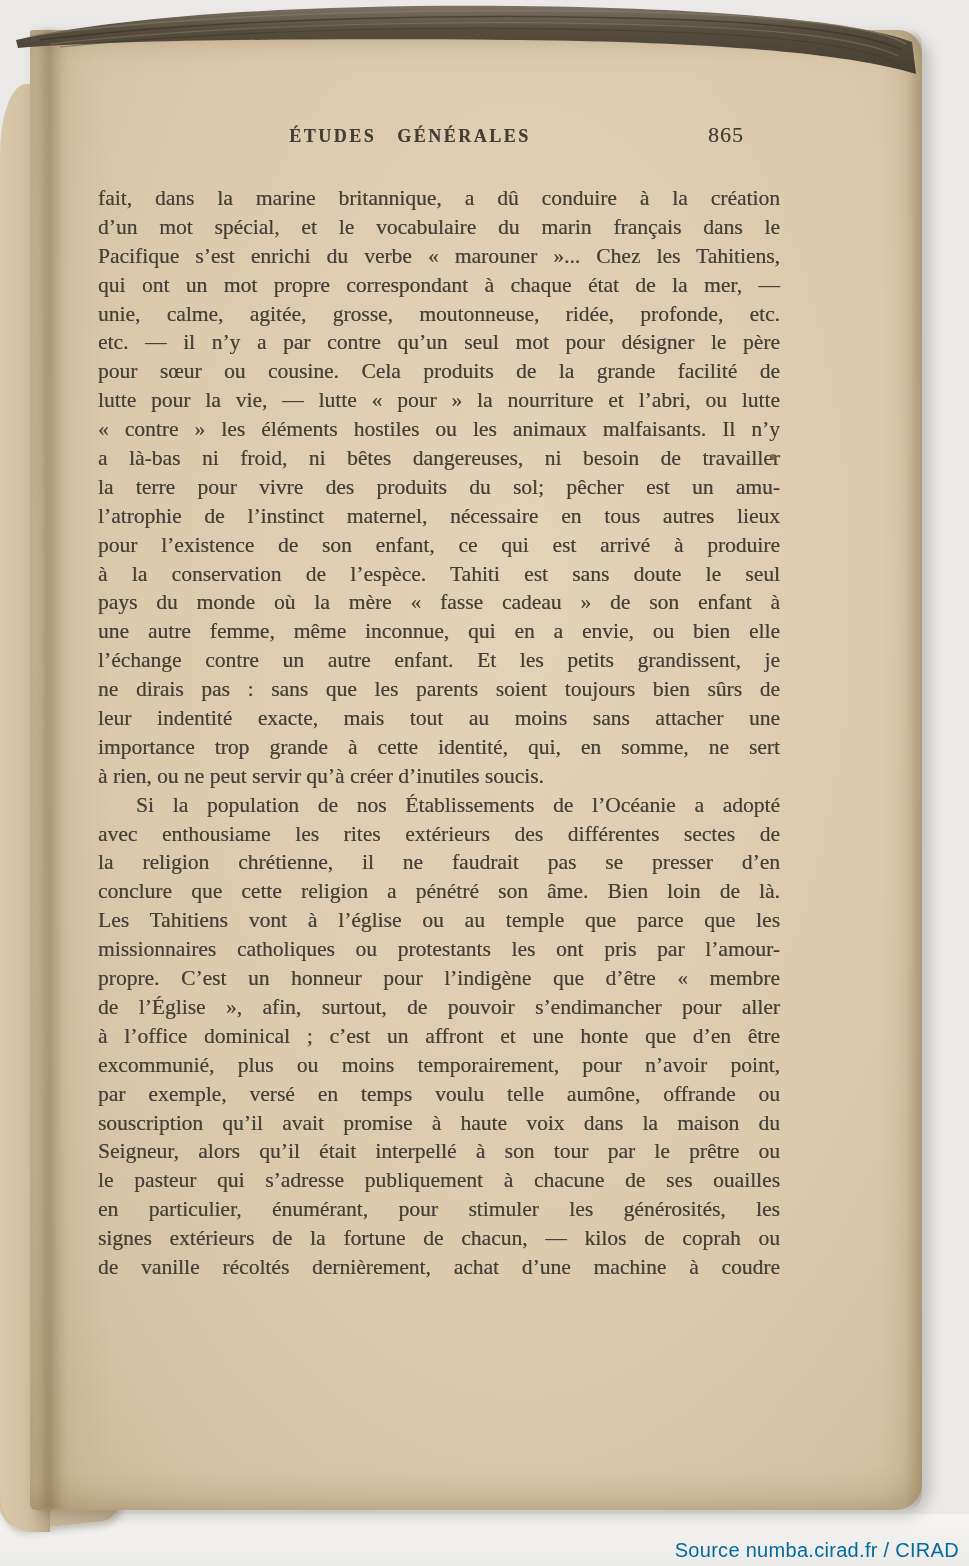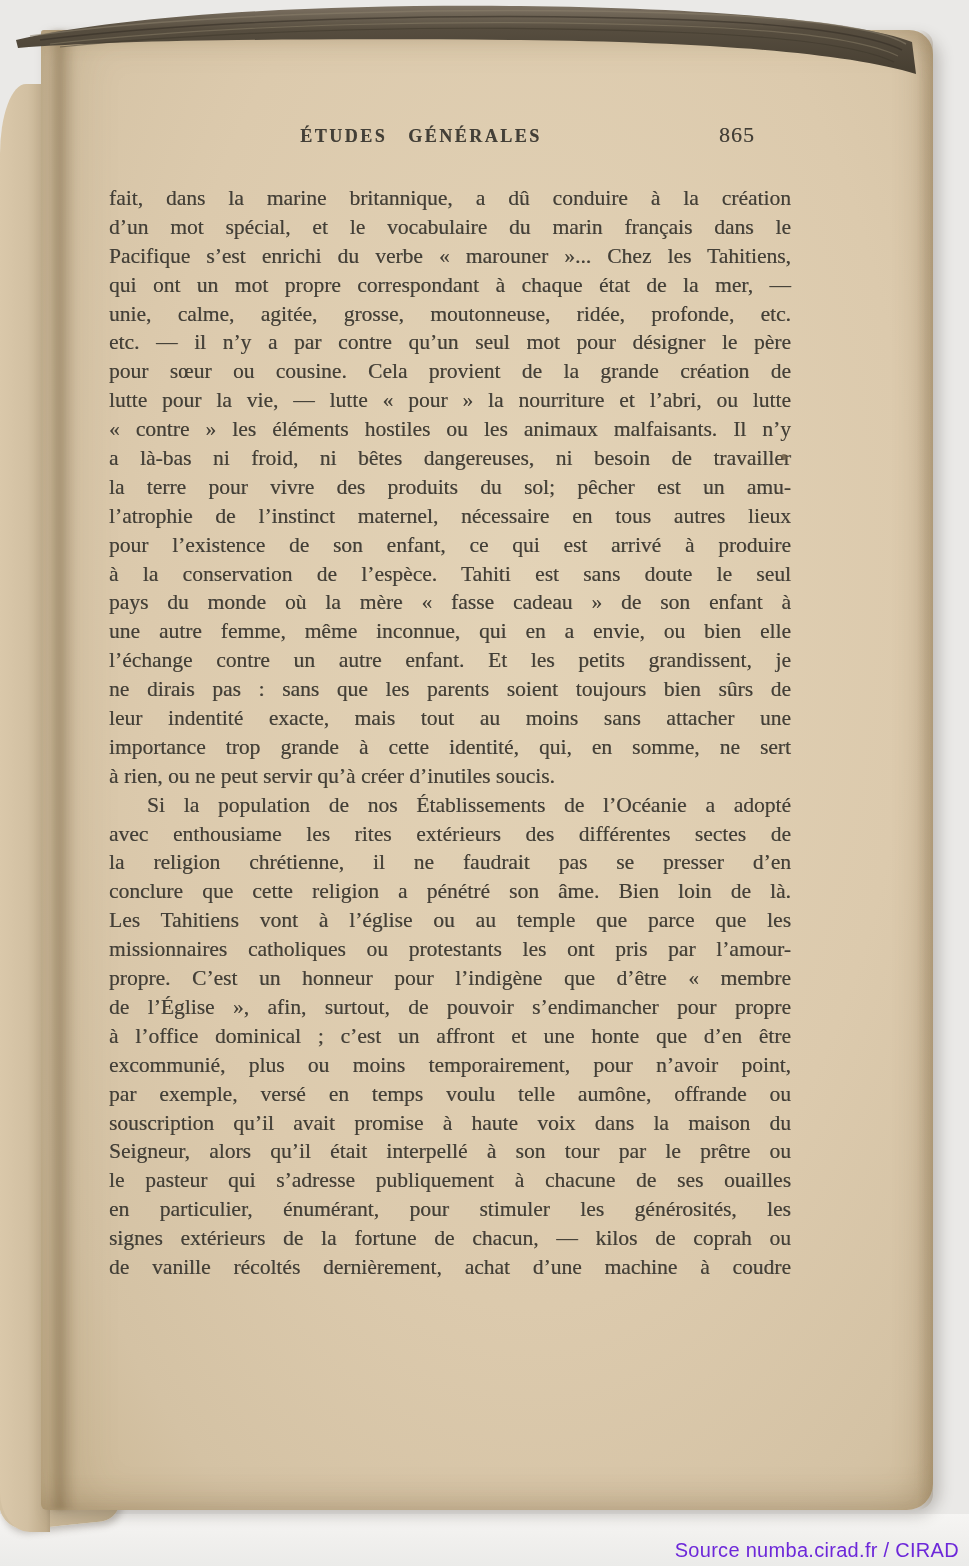--- a/index.html
+++ b/index.html
@@ -14,21 +14,21 @@
 
   
   .footer-band{
     position:absolute;left:0;right:0;top:1514px;height:52px;
     background:linear-gradient(180deg,#f6f5f3 0%,#f1f0ee 45%,#ebebe9 100%);
     z-index:0;
   }
   .source-attribution{
     position:absolute;right:10px;bottom:6px;
     font-family:"Liberation Sans",sans-serif;
-    font-size:20px;line-height:1;color:#6d28d9;
+    font-size:20px;line-height:1;color:#0369a1;
     z-index:5;letter-spacing:.3px;
   }
 
   
   .page-curl{
     position:absolute;left:0;top:84px;width:50px;height:1448px;
     background:linear-gradient(90deg,#dac8aa 0%,#d2c0a2 55%,#bfac8c 92%,#b3a081 100%);
     border-radius:26px 0 0 30px / 70px 0 0 40px;
     z-index:1;
   }
@@ -45,21 +45,20 @@
   .book-page{
     position:absolute;left:30px;top:30px;width:892px;height:1480px;
     background:radial-gradient(ellipse at 55% 38%,#e3d3b7 0%,#dccaad 55%,#d4c2a4 82%,#cab693 100%);
     border-radius:3px 24px 26px 6px;
     box-shadow:
       inset 0 12px 20px rgba(110,85,50,.16),
       inset -16px -10px 26px rgba(110,85,50,.20),
       inset 34px 0 46px rgba(110,85,50,.15),
       7px 6px 14px rgba(70,65,55,.25);
     z-index:2;
-    margin-left:11px;
   }
   .gutter-shadow{
     position:absolute;left:6px;top:0;bottom:0;width:30px;
     background:linear-gradient(90deg,rgba(100,78,45,0) 0%,rgba(100,78,45,.34) 42%,rgba(100,78,45,.14) 72%,rgba(100,78,45,0) 100%);
     filter:blur(2px);
     border-radius:3px;
   }
   .right-edge-shade{
     position:absolute;right:0;top:0;bottom:0;width:16px;
     background:linear-gradient(90deg,rgba(120,95,55,0),rgba(120,95,55,.22));
@@ -122,21 +121,21 @@
     <div class="running-title">ÉTUDES GÉNÉRALES</div>
     <div class="page-number">865</div>
 
     <div class="text-block">
         <div class="line">fait, dans la marine britannique, a dû conduire à la création</div>
         <div class="line">d’un mot spécial, et le vocabulaire du marin français dans le</div>
         <div class="line">Pacifique s’est enrichi du verbe « marouner »... Chez les Tahitiens,</div>
         <div class="line">qui ont un mot propre correspondant à chaque état de la mer, —</div>
         <div class="line">unie, calme, agitée, grosse, moutonneuse, ridée, profonde, etc.</div>
         <div class="line">etc. — il n’y a par contre qu’un seul mot pour désigner le père</div>
-        <div class="line">pour sœur ou cousine. Cela provient de la grande création de</div>
+        <div class="line">pour sœur ou cousine. Cela produits de la grande facilité de</div>
         <div class="line">lutte pour la vie, — lutte « pour » la nourriture et l’abri, ou lutte</div>
         <div class="line">« contre » les éléments hostiles ou les animaux malfaisants. Il n’y</div>
         <div class="line">a là-bas ni froid, ni bêtes dangereuses, ni besoin de travailler</div>
         <div class="line">la terre pour vivre des produits du sol; pêcher est un amu-</div>
         <div class="line">l’atrophie de l’instinct maternel, nécessaire en tous autres lieux</div>
         <div class="line">pour l’existence de son enfant, ce qui est arrivé à produire</div>
         <div class="line">à la conservation de l’espèce. Tahiti est sans doute le seul</div>
         <div class="line">pays du monde où la mère « fasse cadeau » de son enfant à</div>
         <div class="line">une autre femme, même inconnue, qui en a envie, ou bien elle</div>
         <div class="line">l’échange contre un autre enfant. Et les petits grandissent, je</div>
@@ -144,21 +143,21 @@
         <div class="line">leur indentité exacte, mais tout au moins sans attacher une</div>
         <div class="line">importance trop grande à cette identité, qui, en somme, ne sert</div>
         <div class="line endline">à rien, ou ne peut servir qu’à créer d’inutiles soucis.</div>
         <div class="line indent">Si la population de nos Établissements de l’Océanie a adopté</div>
         <div class="line">avec enthousiame les rites extérieurs des différentes sectes de</div>
         <div class="line">la religion chrétienne, il ne faudrait pas se presser d’en</div>
         <div class="line">conclure que cette religion a pénétré son âme. Bien loin de là.</div>
         <div class="line">Les Tahitiens vont à l’église ou au temple que parce que les</div>
         <div class="line">missionnaires catholiques ou protestants les ont pris par l’amour-</div>
         <div class="line">propre. C’est un honneur pour l’indigène que d’être « membre</div>
-        <div class="line">de l’Église », afin, surtout, de pouvoir s’endimancher pour propre</div>
+        <div class="line">de l’Église », afin, surtout, de pouvoir s’endimancher pour aller</div>
         <div class="line">à l’office dominical ; c’est un affront et une honte que d’en être</div>
         <div class="line">excommunié, plus ou moins temporairement, pour n’avoir point,</div>
         <div class="line">par exemple, versé en temps voulu telle aumône, offrande ou</div>
         <div class="line">souscription qu’il avait promise à haute voix dans la maison du</div>
         <div class="line">Seigneur, alors qu’il était interpellé à son tour par le prêtre ou</div>
         <div class="line">le pasteur qui s’adresse publiquement à chacune de ses ouailles</div>
         <div class="line">en particulier, énumérant, pour stimuler les générosités, les</div>
         <div class="line">signes extérieurs de la fortune de chacun, — kilos de coprah ou</div>
         <div class="line">de vanille récoltés dernièrement, achat d’une machine à coudre</div>
       </div>

